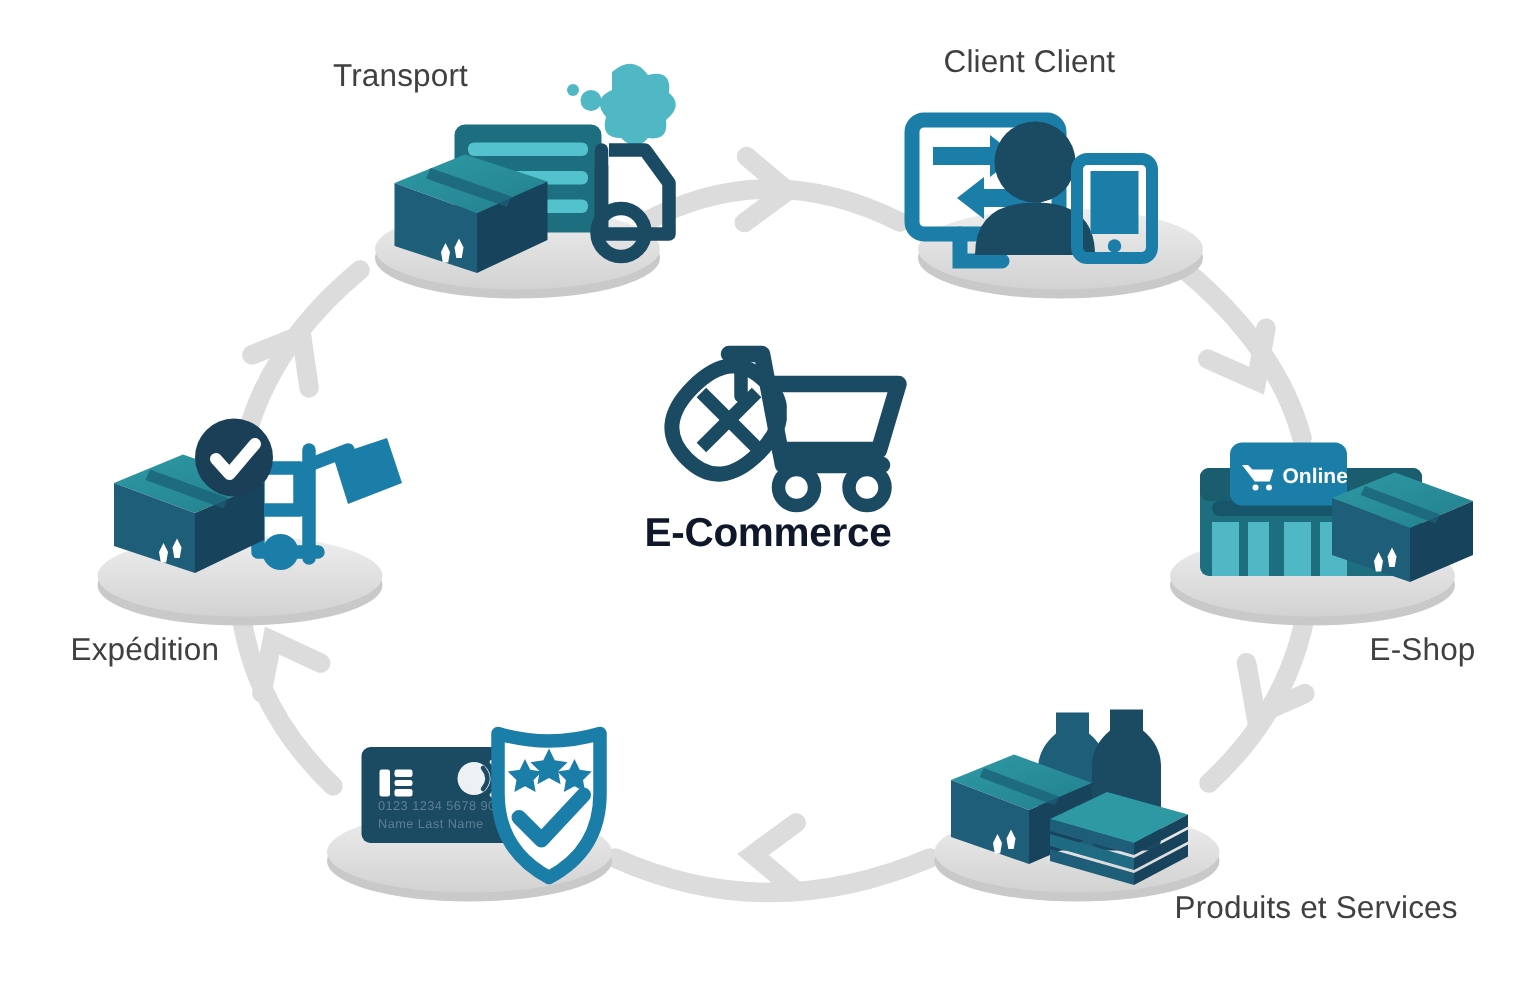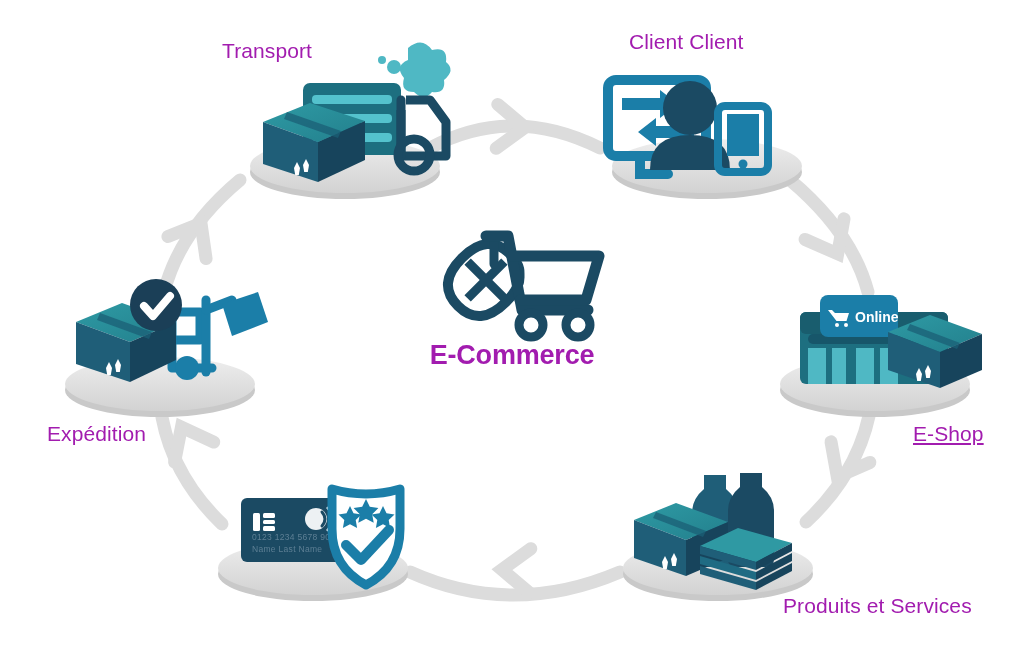--- a/index.html
+++ b/index.html
@@ -21,33 +21,33 @@
     background: #ffffff;
   }
   #scene {
     position: absolute;
     inset: 0;
     width: 1024px;
     height: 665px;
   }
   .node-label {
     position: absolute;
-    color: #a21caf;
+    color: #404040;
     font-size: 21px;
     font-family: "Liberation Sans", sans-serif;
     white-space: nowrap;
     letter-spacing: 0.1px;
     line-height: 1;
   }
   .center-title {
     position: absolute;
     left: 0;
     right: 0;
     text-align: center;
-    color: #a21caf;
+    color: #0f172a;
     white-space: nowrap;
     line-height: 1.12;
   }
   #center-title-main {
     top: 340px;
     font-size: 27px;
     font-weight: bold;
     letter-spacing: -0.2px;
   }
   #center-title-sub {
@@ -351,21 +351,21 @@
       </g>
       <circle cx="531" cy="325" r="12" fill="none" stroke="#1b4a63" stroke-width="9"></circle>
       <circle cx="578" cy="325" r="12" fill="none" stroke="#1b4a63" stroke-width="9"></circle>
     </g>
   </svg>
 
   <div class="node-label" style="left:222px; top:40px;">Transport</div>
 
   <div class="node-label" style="left:629px; top:31px;">Client Client</div>
 
-  <div class="node-label" style="left:913px; top:423px;text-decoration:underline;">E-Shop</div>
+  <div class="node-label" style="left:913px; top:423px;">E-Shop</div>
 
   <div class="node-label" style="left:783px; top:595px;">Produits et Services</div>
 
 
   <div class="node-label" style="left:47px; top:423px;">Expédition</div>
 
   <div class="center-title" id="center-title-main">E-Commerce</div>
 
 
 </div>

